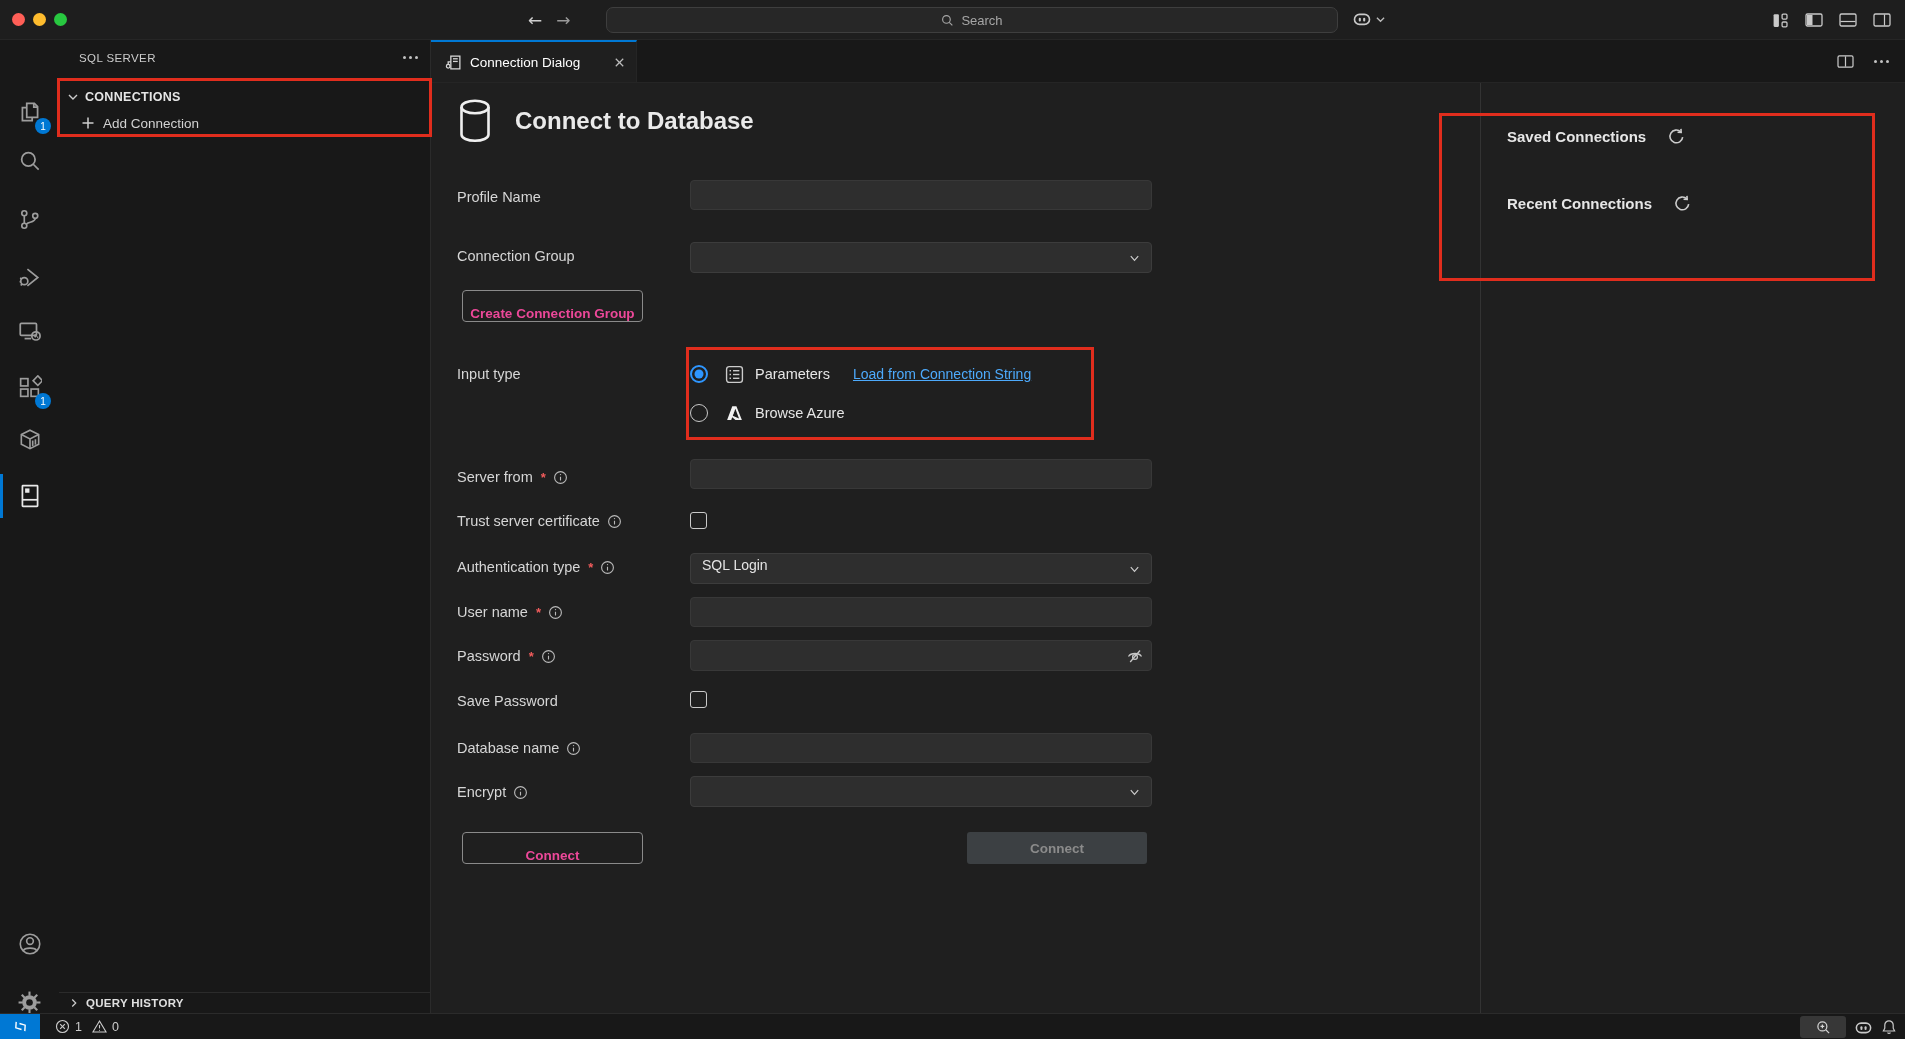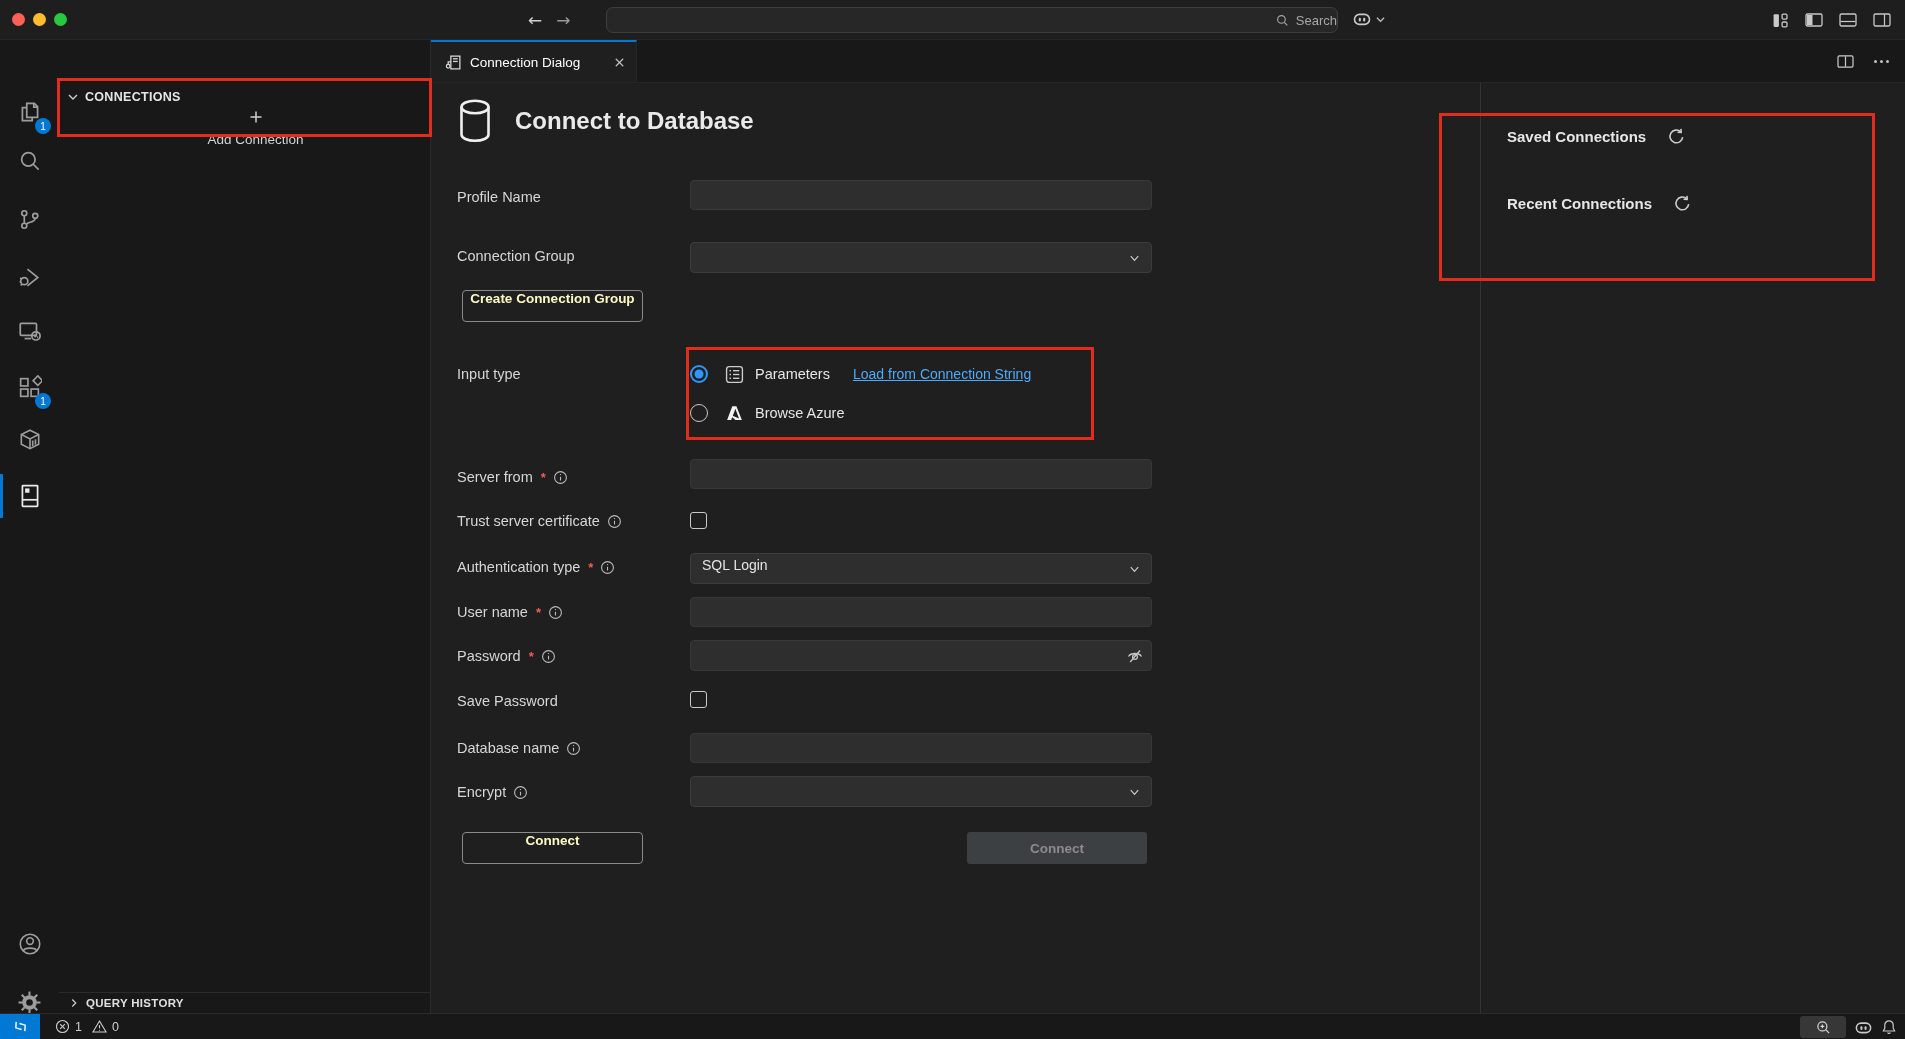--- a/index.html
+++ b/index.html
@@ -8,21 +8,21 @@
   svg { display:block; }
 
   
   .titlebar { position:relative; height:40px; background:#1e1e1e; border-bottom:1px solid #262626; }
   .traffic { position:absolute; top:13px; left:12px; display:flex; gap:8px; }
   .traffic i { width:13px; height:13px; border-radius:50%; display:block; }
   .nav-arrows { position:absolute; top:0; left:528px; height:40px; display:flex; align-items:center; gap:14px; }
   .nav-arrows .arrow { font-size:17px; color:#cfcfcf; font-family:"DejaVu Sans",sans-serif; }
   .nav-arrows .arrow.fwd { color:#9a9a9a; }
   .searchbox { position:absolute; left:606px; top:7px; width:732px; height:26px; background:#272727;
-    border:1px solid #3e3e3e; border-radius:7px; display:flex; align-items:center; justify-content:flex-end;
+    border:1px solid #3e3e3e; border-radius:7px; display:flex; align-items:center; justify-content:center;
     gap:7px; color:#a6a6a6; font-size:13px; }
   .copilot-tb { position:absolute; left:1352px; top:9px; display:flex; align-items:center; gap:4px; }
   .tb-right { position:absolute; right:14px; top:0; height:40px; display:flex; align-items:center; gap:16px; }
 
   
   .main { display:flex; height:973px; }
 
   .activitybar { width:59px; background:#181818; position:relative; flex:none; }
   .ab-item { position:absolute; left:0; width:59px; height:48px; display:flex; align-items:center; justify-content:center; }
   .ab-item .badge { position:absolute; right:8px; bottom:2px; min-width:16px; height:16px; border-radius:9px;
@@ -56,21 +56,21 @@
   .flabel { position:absolute; left:26px; height:28px; display:flex; align-items:center; gap:7px;
     color:#d6d6d6; font-size:14.5px; }
   .req { color:#f25c5c; font-size:13px; font-weight:bold; margin-left:1px; }
   .fctrl { position:absolute; left:259px; width:462px; }
   .text-input { height:30px; background:#2e2e2e; border:1px solid #383838; border-radius:4px; position:relative; }
   .select { height:31px; background:#2e2e2e; border:1px solid #3c3c3c; border-radius:4px; position:relative;
     display:flex; align-items:center; padding:0 30px 8px 11px; color:#e4e4e4; font-size:14px; }
   .select .chev { position:absolute; right:10px; top:50%; transform:translateY(-50%); }
   .checkbox { width:17px; height:17px; border:1.4px solid #c9c9c9; border-radius:3px; background:transparent; }
   .btn-outline { position:absolute; height:32px; border:1px solid #8a8a8a; border-radius:4px; background:transparent;
-    color:#fef9c3; font-size:13.5px; font-weight:bold; display:flex; align-items:flex-start; justify-content:center;
+    color:#ec4899; font-size:13.5px; font-weight:bold; display:flex; align-items:flex-end; justify-content:center;
     font-family:inherit; }
   .btn-disabled { position:absolute; height:32px; border:none; border-radius:3px; background:#3c4043; color:#8b8b8b;
     font-size:13.5px; font-weight:bold; display:flex; align-items:center; justify-content:center; font-family:inherit; }
   .radio-row { position:absolute; left:259px; height:28px; display:flex; align-items:center; }
   .radio { width:18px; height:18px; border-radius:50%; border:1.6px solid #c9c9c9; position:relative; flex:none; }
   .radio.sel { border:2px solid #2e96ff; }
   .radio.sel::after { content:""; position:absolute; left:50%; top:50%; transform:translate(-50%,-50%);
     width:9px; height:9px; border-radius:50%; background:#2e96ff; }
   .link { color:#4daafc; text-decoration:underline; font-size:14px; }
   .eye-btn { position:absolute; right:7px; top:50%; transform:translateY(-50%); }
@@ -261,29 +261,37 @@
               <rect x="18.5" y="11" width="4" height="2" transform="rotate(45 12 12)"></rect>
             </g>
             <circle cx="12" cy="12" r="7" fill="#9d9d9d"></circle>
             <circle cx="12" cy="12" r="3.2" fill="#181818"></circle>
           </svg>
       </span>
     </div>
   </div>
 
   <div class="sidebar">
+    <div class="sb-header">
+      <span class="sb-title">SQL SERVER</span>
+      <span class="dots">
+          <i></i>
+          <i></i>
+          <i></i>
+        </span>
+    </div>
     <div class="tree-row section" style="top:44px; padding-left:6px; gap:4px;">
       <span>
         <svg width="16" height="16" viewBox="0 0 16 16">
             <polyline points="4,6 8,10 12,6" fill="none" stroke="#cccccc" stroke-width="1.4"></polyline>
           </svg>
       </span>
       <span>CONNECTIONS</span>
     </div>
-    <div class="tree-row" style="top:70px; padding-left:22px; gap:8px;flex-direction:column;">
+    <div class="tree-row" style="top:70px; padding-left:22px; gap:8px;">
       <span>
         <svg width="14" height="14" viewBox="0 0 14 14">
             <line x1="7" y1="1.5" x2="7" y2="12.5" stroke="#cfcfcf" stroke-width="1.5"></line>
             <line x1="1.5" y1="7" x2="12.5" y2="7" stroke="#cfcfcf" stroke-width="1.5"></line>
           </svg>
       </span>
       <span>Add Connection</span>
     </div>
     <div class="sb-bottom">
       <span>

